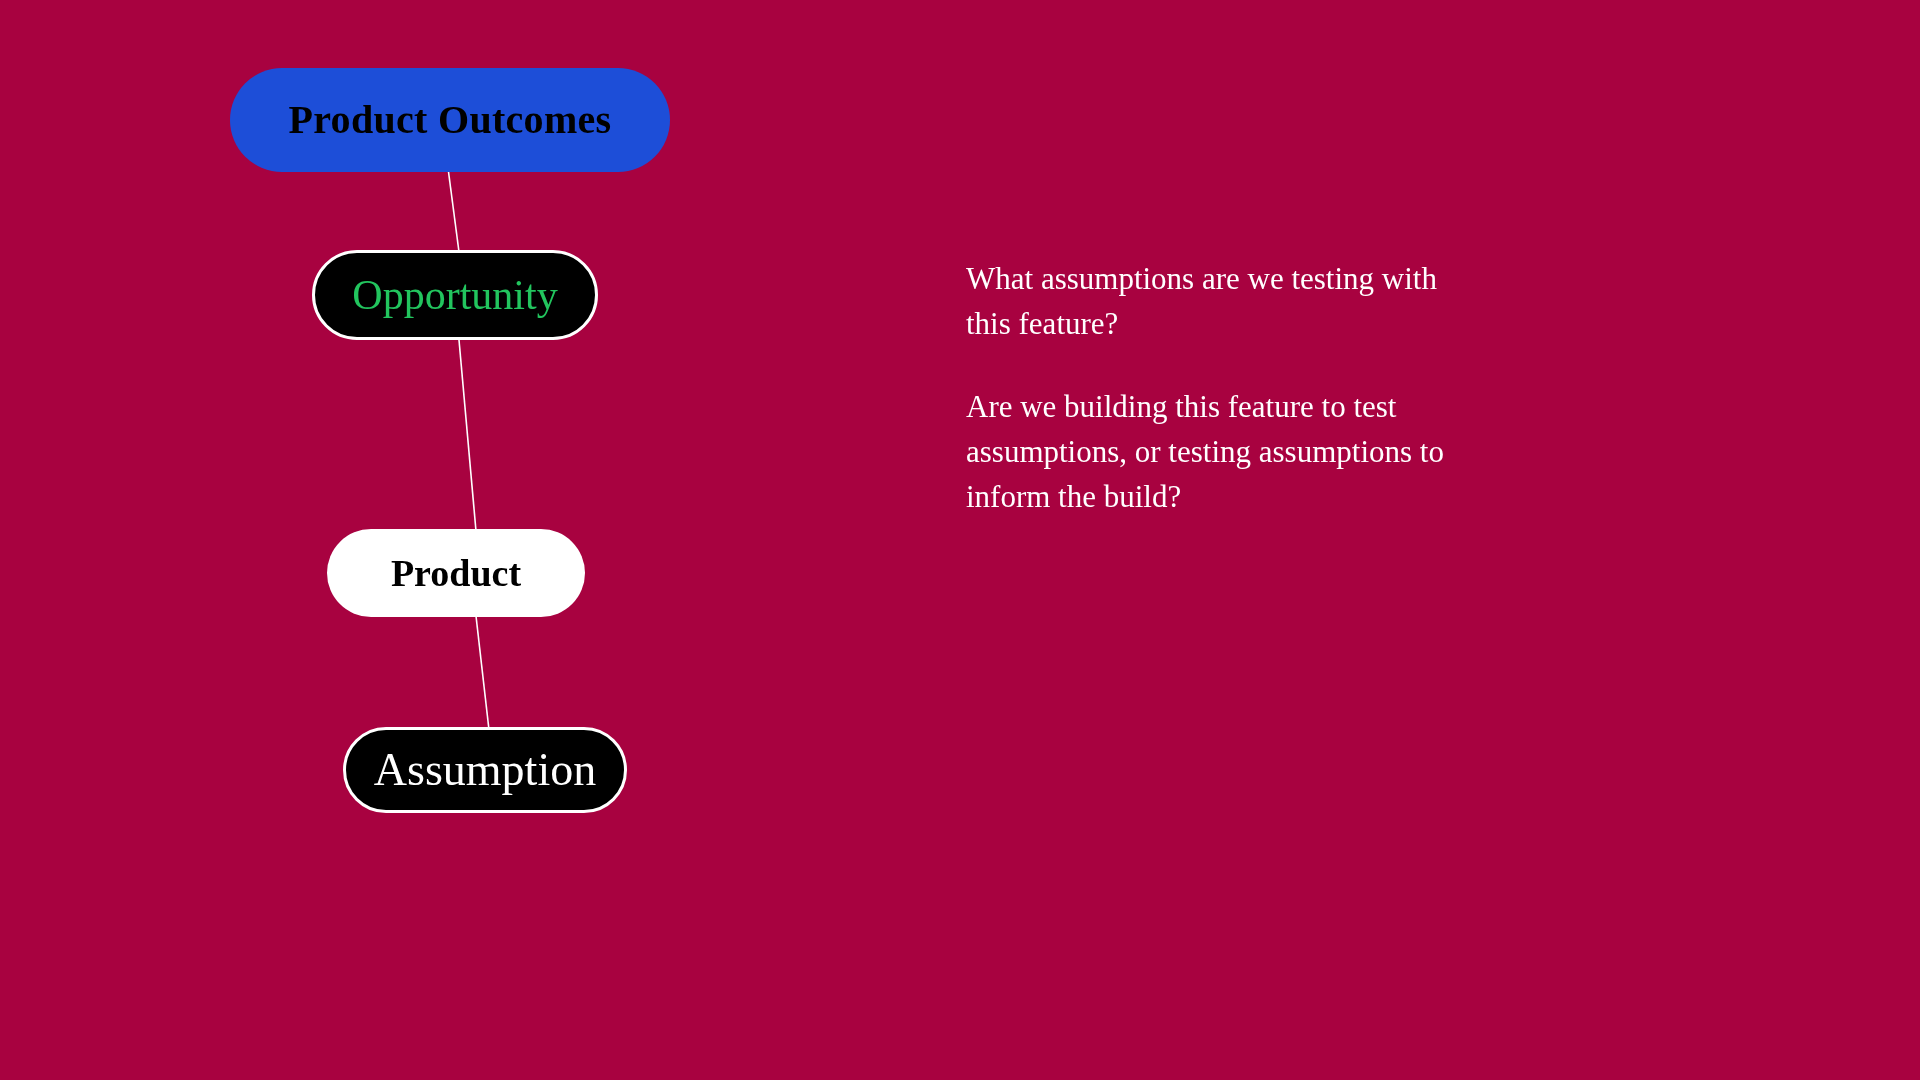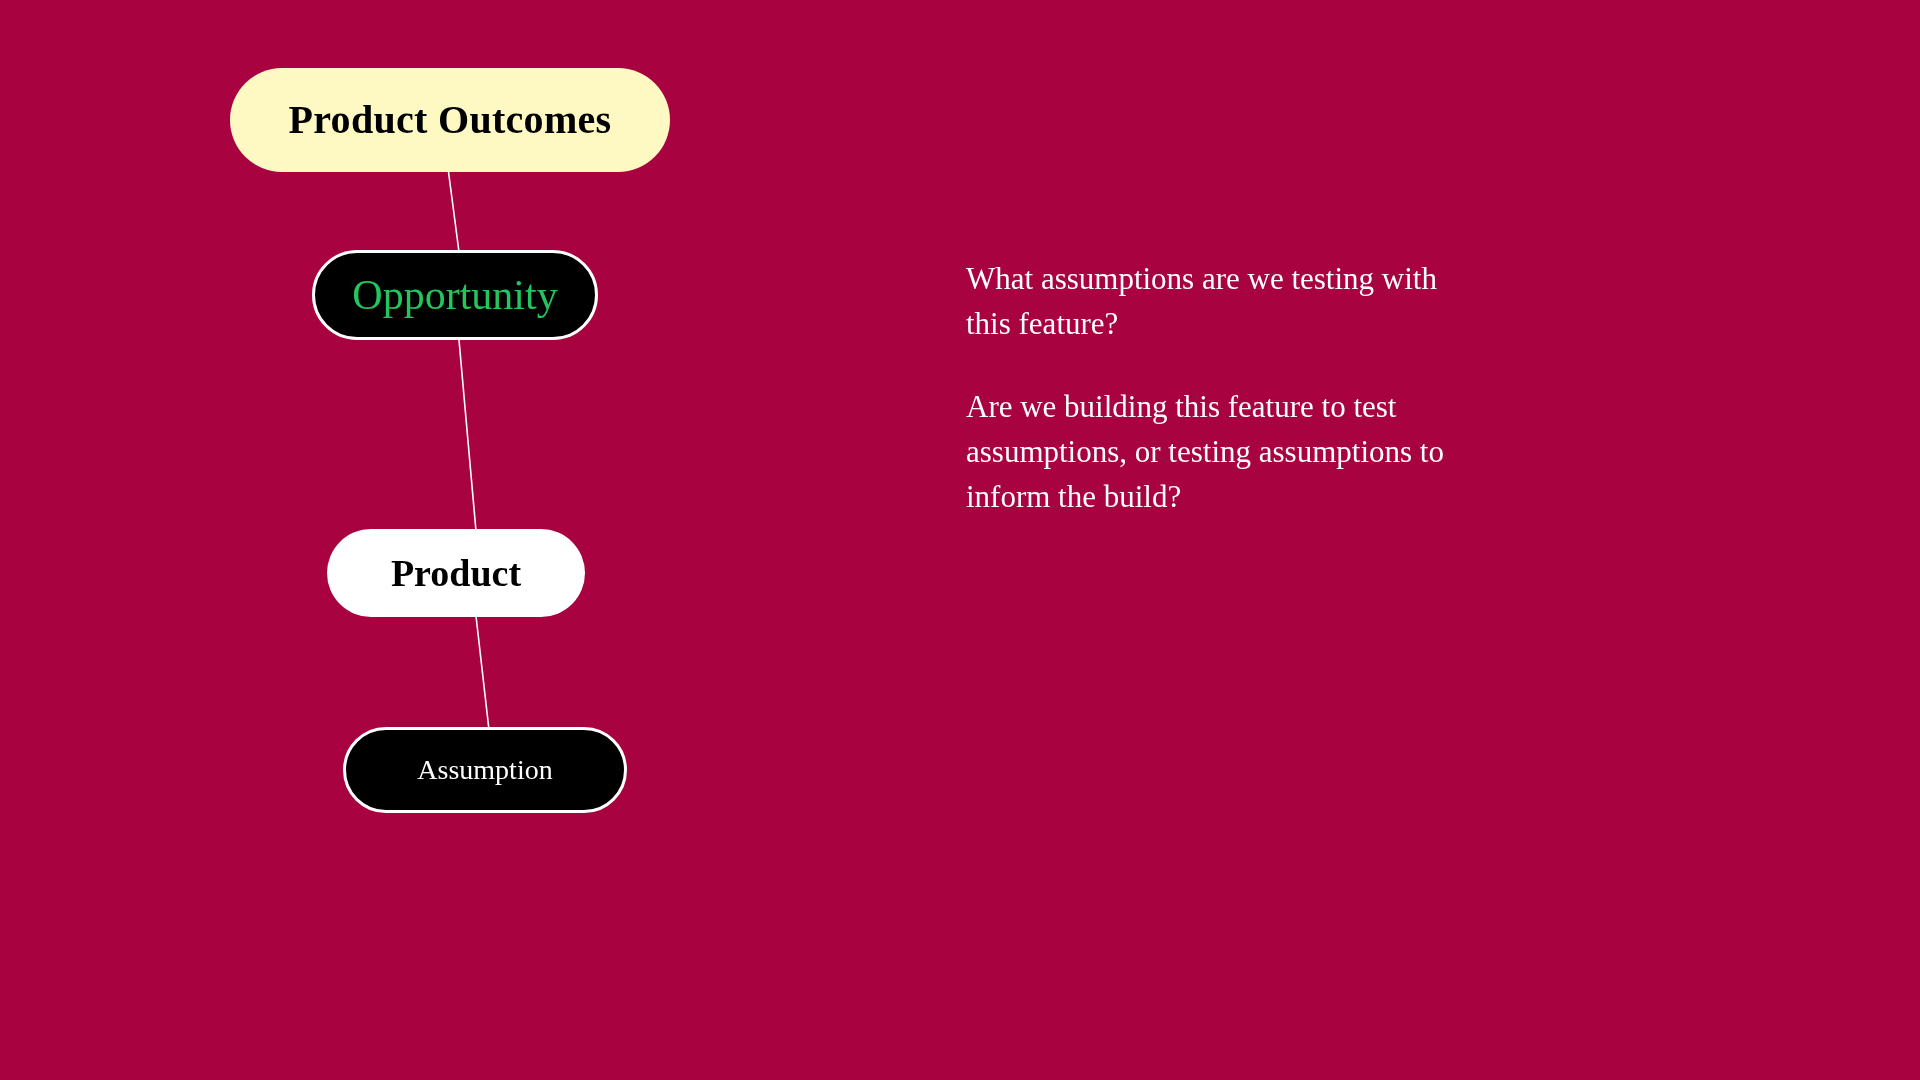--- a/index.html
+++ b/index.html
@@ -65,21 +65,21 @@
   
   #node-solution {
     left:327px; top:529px;
     width:258px; height:88px;
     font-size:38px;
   }
   
   #node-assumption {
     left:343px; top:727px;
     width:284px; height:86px;
-    font-size:28px;
+    font-size:46px;
   }
 
   
   #questions {
     position:absolute;
     left:966px; top:256px;
     width:520px;
   }
   .question {
     color:#FFFFFF;
@@ -94,21 +94,21 @@
 <body style="background: rgb(168, 2, 64);">
 
 <div id="stage">
 
   <svg class="connectors" viewBox="0 0 1920 1080" width="1920" height="1080" aria-hidden="true">
     <line x1="448" y1="168" x2="459" y2="252" stroke="#FFFFFF" stroke-width="1.6"></line>
     <line x1="459" y1="340" x2="476" y2="531" stroke="#FFFFFF" stroke-width="1.6"></line>
     <line x1="476" y1="616" x2="489" y2="730" stroke="#FFFFFF" stroke-width="1.6"></line>
   </svg>
 
-  <div class="pill light" id="node-product-outcomes" style="background: #fef9c3; color: rgb(0, 0, 0);">
+  <div class="pill light" id="node-product-outcomes" style="background: #1d4ed8; color: rgb(0, 0, 0);">
     <span class="pill-label">Product Outcomes</span>
   </div>
 
   <div class="pill dark" id="node-opportunity" style="background: rgb(0, 0, 0); color: #22c55e; border-color: rgb(255, 255, 255);">
     <span class="pill-label">Opportunity</span>
   </div>
 
   <div class="pill light" id="node-solution" style="background: rgb(255, 255, 255); color: rgb(0, 0, 0);">
     <span class="pill-label">Product</span>
   </div>

